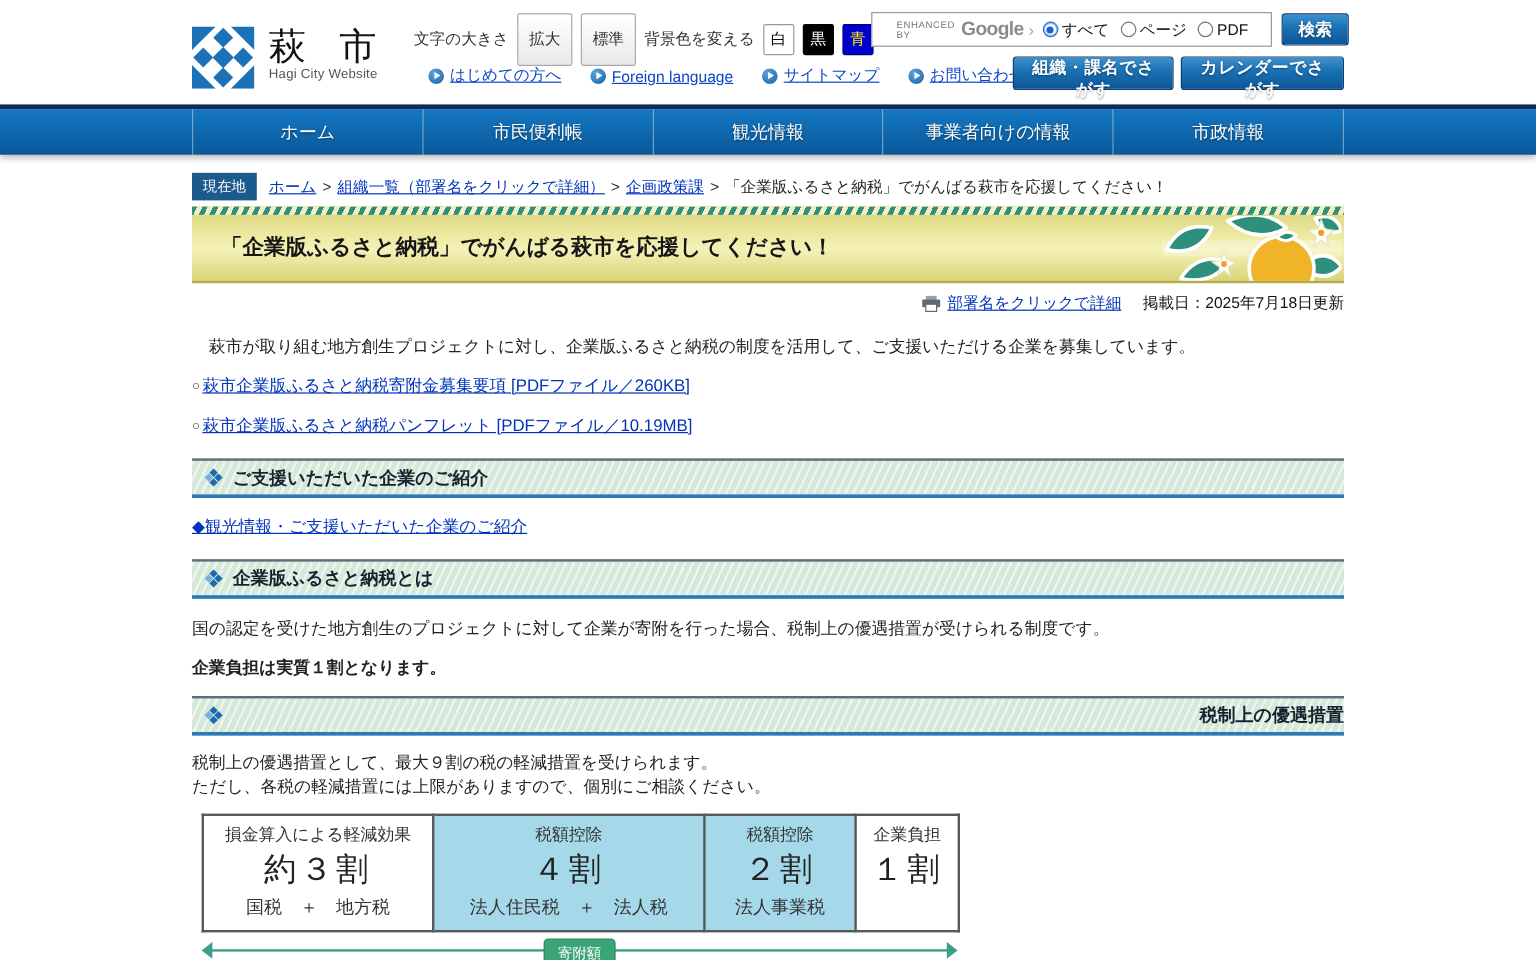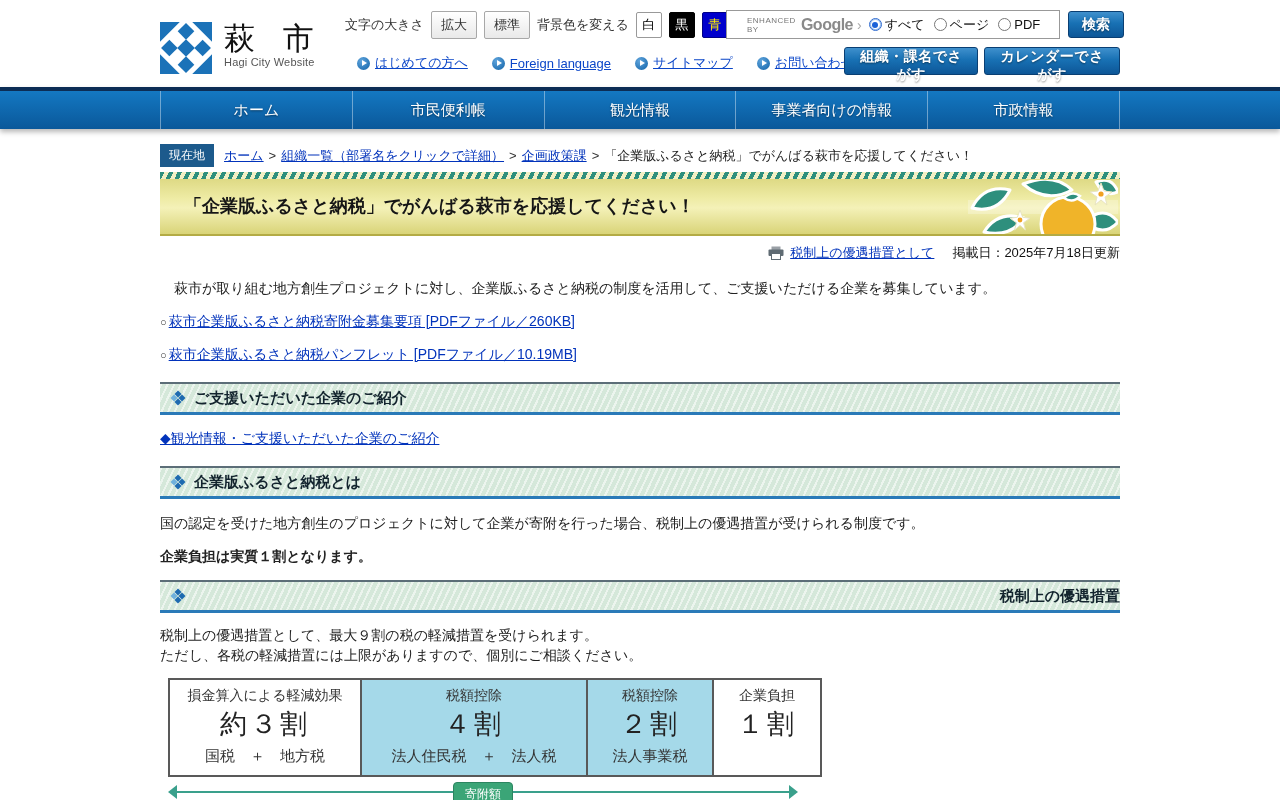--- a/index.html
+++ b/index.html
@@ -8,21 +8,21 @@
 
   
   .site-header { height:87px; background:#fff; position:relative; }
   .hwrap { width:960px; margin:0 auto; position:relative; height:87px; }
 
   .logo { position:absolute; left:0; top:22px; display:flex; align-items:flex-start; gap:12px; cursor:pointer; }
   .logo-title { font-family:"Liberation Serif","DejaVu Serif",serif; font-size:31px; letter-spacing:10px; color:#111; line-height:1.1; }
   .logo-sub { font-size:11px; color:#555; letter-spacing:.2px; }
 
   .ctrl-row { position:absolute; left:185px; top:11px; display:flex; align-items:center; gap:7px; font-size:13px; color:#333; }
-  .ctrl-btn { font-size:13px; padding:4px 9px; background:linear-gradient(#ffffff,#e9e9e9); border:1px solid #a8a8a8; border-radius:2px; cursor:pointer; color:#333; }
+  .ctrl-btn { font-size:13px; padding:12px 9px; background:linear-gradient(#ffffff,#e9e9e9); border:1px solid #a8a8a8; border-radius:2px; cursor:pointer; color:#333; }
   .sw { width:26px; height:26px; border:1px solid #999; font-size:13px; cursor:pointer; border-radius:2px; }
   .sw-white { background:#fff; color:#000; }
   .sw-black { background:#000; color:#fff; border-color:#000; }
   .sw-blue  { background:#0000cc; color:#ffee00; border-color:#000088; }
 
   .quick-links { position:absolute; left:197px; top:54px; display:flex; align-items:center; gap:24px; font-size:13px; }
   .qlink { color:#0b46c8; text-decoration:underline; display:flex; align-items:center; cursor:pointer; }
   .blt { width:13px; height:13px; border-radius:50%; background:radial-gradient(circle at 35% 30%, #5fa4dc, #1062a8); display:inline-block; position:relative; margin-right:5px; flex:none; }
   .blt::after { content:""; position:absolute; left:5px; top:3px; border-left:5px solid #fff; border-top:3.5px solid transparent; border-bottom:3.5px solid transparent; }
 
@@ -81,21 +81,21 @@
   .sup-link { margin-top:15px; font-size:14px; }
   .sup-link span { color:#0233bb; text-decoration:underline; cursor:pointer; }
 
   .para { margin-top:16px; font-size:14px; }
   .para-bold { margin-top:15px; font-size:14px; font-weight:bold; }
   .para-two { margin-top:12px; font-size:14px; line-height:1.45; }
 
   table.tax { margin:12px 0 0 8px; border-collapse:collapse;border-radius:20px; }
   table.tax td { border:2px solid #595959; background:#fff; text-align:center; vertical-align:top; padding:7px 8px 9px; }
   table.tax td.hl { background:#a5d9e9; }
-  td.c1{width:192px} td.c2{width:226px} td.c3{width:126px} td.c4{width:108px}
+  td.c1{width:192px} td.c2{width:226px} td.c3{width:126px} td.c4{width:86px}
   .cell-h { font-size:14px; color:#333; }
   .cell-v { font-size:27px; color:#222; margin-top:1px; letter-spacing:3px; }
   .cell-s { font-size:15px; color:#333; margin-top:5px; min-height:13px; }
 
   .don-arrow { position:relative; width:630px; margin:5px 0 0 8px; height:30px; }
   .don-line { position:absolute; top:9px; left:6px; right:6px; border-top:2px solid #3aa08c; }
   .don-head { position:absolute; top:3px; width:0; height:0; border-top:7px solid transparent; border-bottom:7px solid transparent; }
   .don-left  { left:0; border-right:9px solid #3aa08c; }
   .don-right { right:0; border-left:9px solid #3aa08c; }
   .don-badge { position:absolute; left:50%; top:0; transform:translateX(-50%); background:#3ba577; border:1px solid #2c8560; color:#fff; font-size:12px; padding:3px 11px; border-radius:4px; }
@@ -231,21 +231,21 @@
         </g>
       </svg>
     </div>
 
     <div class="print-row">
       <svg width="16" height="14" viewBox="0 0 16 14">
         <rect x="3.5" y="0.5" width="9" height="3.5" fill="#9aa0a6"></rect>
         <rect x="0.5" y="3.5" width="15" height="6.5" rx="1" fill="#5f6b73"></rect>
         <rect x="3.5" y="7.5" width="9" height="6" fill="#ffffff" stroke="#5f6b73"></rect>
       </svg>
-      <span class="print-link">税制上の優遇措置として</span>
+      <span class="print-link">部署名をクリックで詳細</span>
       <span class="posted-date">掲載日：2025年7月18日更新</span>
     </div>
 
     <p class="intro">　萩市が取り組む地方創生プロジェクトに対し、企業版ふるさと納税の制度を活用して、ご支援いただける企業を募集しています。</p>
 
     <div class="pdf-line">
       <span class="pdf-bullet">○</span>
       <span class="pdf-link">萩市企業版ふるさと納税寄附金募集要項 [PDFファイル／260KB]</span>
     </div>
     <div class="pdf-line">

